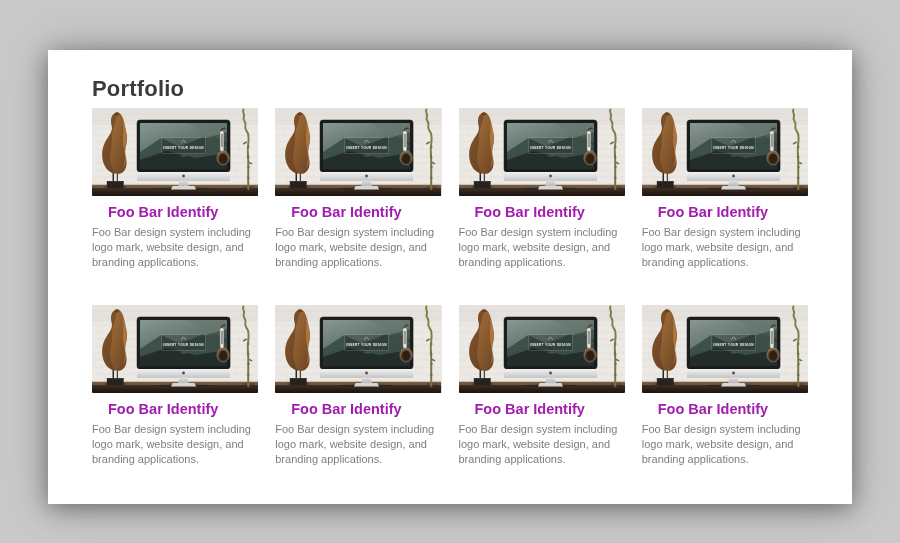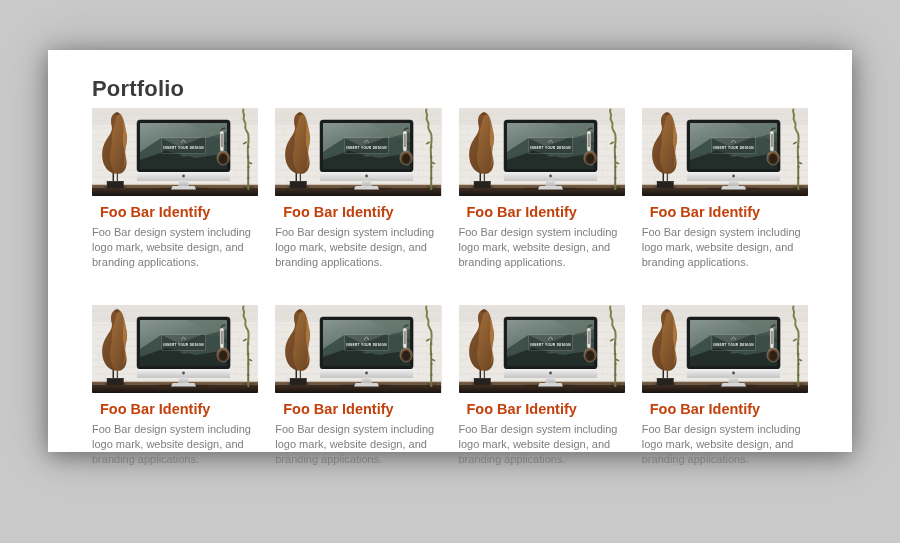--- a/index.html
+++ b/index.html
@@ -3,21 +3,21 @@
 <meta charset="utf-8">
 <style>
   html,body{margin:0;padding:0;}
   body{
     width:900px;height:543px;overflow:hidden;
     background:#c9c9c9;
     font-family:"Liberation Sans","DejaVu Sans",sans-serif;
     position:relative;
   }
   .panel{
-    position:absolute;left:48px;top:50px;width:804px;height:402px;
+    position:absolute;left:48px;top:50px;width:804px;height:454px;
     background:#ffffff;
     box-shadow:0 4px 22px rgba(0,0,0,.40),0 0 46px rgba(0,0,0,.18);
     box-sizing:border-box;
     padding:28px 44px 11px 44px;
   }
   h1.page-title{
     margin:0 0 9px 0;
     font-size:22px;line-height:21px;font-weight:700;
     color:#3b3b3b;letter-spacing:.2px;
   }
@@ -26,22 +26,22 @@
     grid-template-columns:repeat(4,1fr);
     column-gap:17px;row-gap:35px;
   }
   .card{display:block;}
   .thumb{
     width:100%;height:88px;display:block;border-radius:1px;overflow:hidden;
     background:#ece9e4;
   }
   .thumb svg{display:block;width:100%;height:100%;}
   .card h3{
-    margin:8px 0 0 8px;
-    font-size:14.5px;line-height:16px;font-weight:700;color:#c2410c;
+    margin:8px 0 0 16px;
+    font-size:14.5px;line-height:16px;font-weight:700;color:#a21caf;
   }
   .card p{
     margin:5px 0 0 0;
     font-size:11px;line-height:15px;color:#7e7e7e;
   }
   .defs-holder{position:absolute;width:0;height:0;overflow:hidden;}
 </style>
 </head>
 <body>
 

